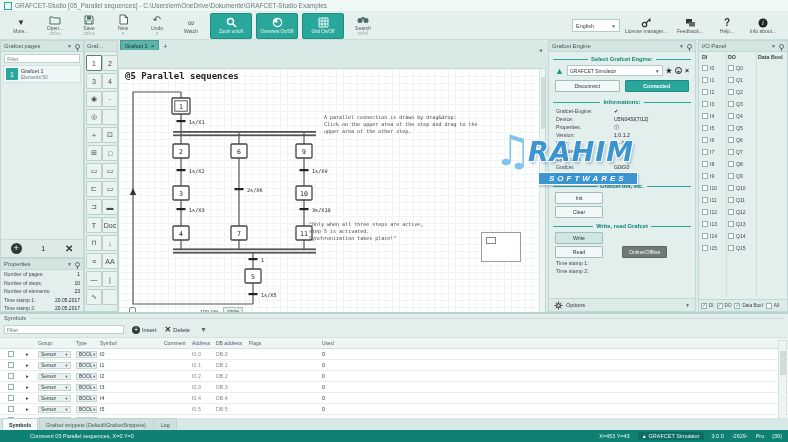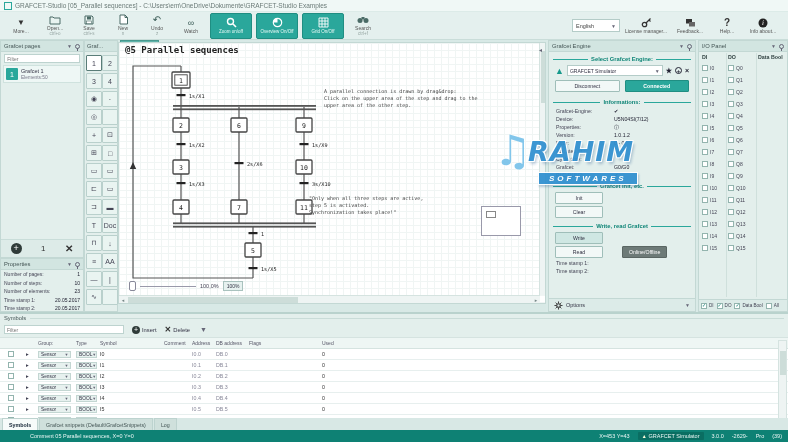--- a/index.html
+++ b/index.html
@@ -44,21 +44,21 @@
   
   .pal-grid{display:grid;grid-template-columns:14px 14px;gap:2px;justify-content:center;padding-top:3px}
   .pal-it{width:14px;height:14px;background:#e9f4f1;border:1px solid #b9d0cc;display:flex;align-items:center;justify-content:center;font-size:7px;color:#445;border-radius:1px}
   .pal-it.sel{background:#fff;border:1px solid #5a7d78}
   
   .canvas-wrap{position:absolute;left:118px;top:40px;width:428px;height:272px;background:#d8e9e6}
   .tabrow{height:10px;display:flex;align-items:flex-end;gap:2px;padding-left:2px}
   .ctab{height:9px;background:#5fb3a9;color:#06332e;display:flex;align-items:center;gap:3px;padding:0 4px;font-size:5.5px;border:1px solid #48998f;border-bottom:none}
   .ctab .x{font-size:6px;color:#0b4a42}
   .newtab{font-size:7px;color:#455;padding:0 2px}
-  .cbody{position:absolute;left:0;top:2px;width:428px;height:262px;background:#fff;border:1px solid #c3d8d4;box-sizing:border-box;background-image:linear-gradient(#f0f5f4 1px,transparent 1px),linear-gradient(90deg,#f0f5f4 1px,transparent 1px);background-size:7px 7px;overflow:hidden}
+  .cbody{position:absolute;left:0;top:28px;width:428px;height:262px;background:#fff;border:1px solid #c3d8d4;box-sizing:border-box;background-image:linear-gradient(#f0f5f4 1px,transparent 1px),linear-gradient(90deg,#f0f5f4 1px,transparent 1px);background-size:7px 7px;overflow:hidden}
   .ctitle{position:absolute;left:6px;top:2px;font-family:"DejaVu Sans Mono",monospace;font-weight:bold;font-size:9px;color:#222}
   .anno{position:absolute;font-size:5px;line-height:1.35;color:#444;white-space:pre-line;font-family:"DejaVu Sans Mono",monospace}
   .mini-box{position:absolute;left:362px;top:163px;width:40px;height:30px;background:#fff;border:1px solid #99a;box-sizing:border-box}
   .mini-box i{position:absolute;left:4px;top:4px;width:8px;height:5px;border:1px solid #888}
   .zoomrow{position:absolute;left:10px;top:238px;display:flex;align-items:center;gap:4px}
   .zknob{width:5px;height:8px;background:#fff;border:1px solid #889;border-radius:2px}
   .ztrack{width:56px;height:1px;background:#99a}
   .zval{font-size:5.5px;color:#445}
   .zbtn{font-size:5px;border:1px solid #a9c2be;background:#e6f1ef;padding:1px 3px;color:#334}
   .hscroll{position:absolute;left:0;top:252px;width:421px;height:8px;background:#eef4f3;border-top:1px solid #d5e3e0;display:flex;align-items:center}

